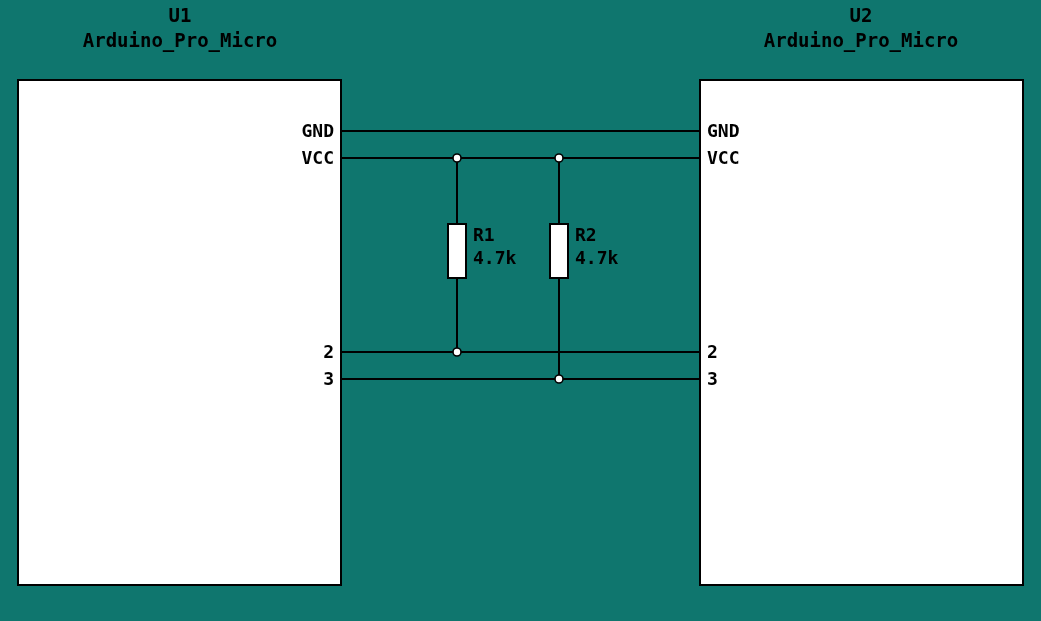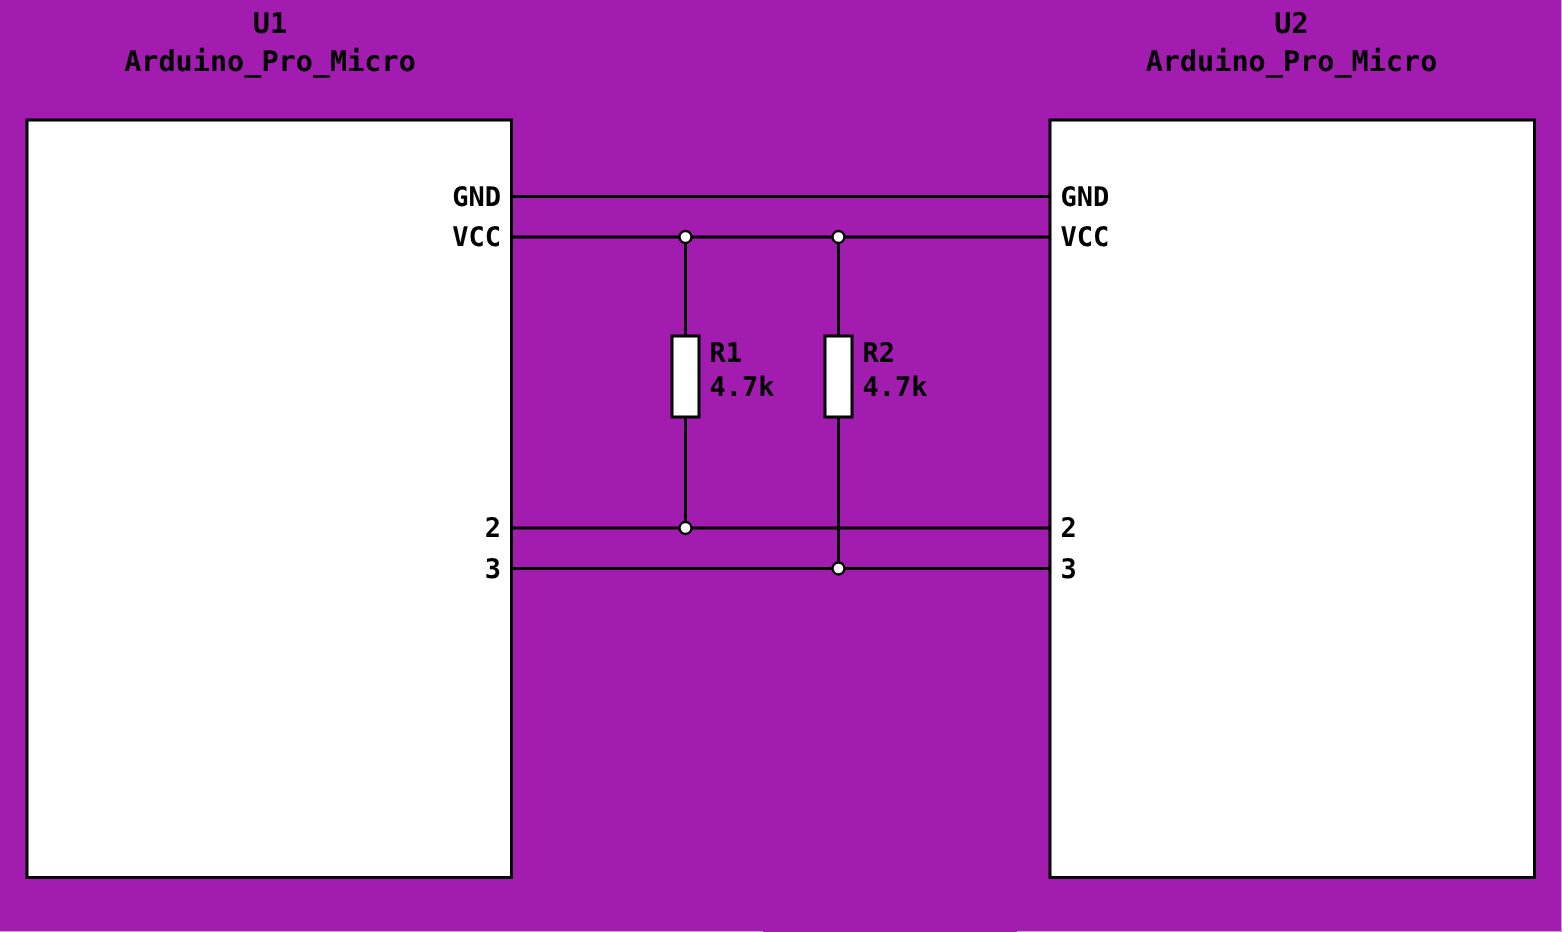--- a/index.html
+++ b/index.html
@@ -4,21 +4,21 @@
 <style>
   html, body {
     margin: 0;
     padding: 0;
     background: #ffffff;
   }
   .canvas {
     position: relative;
     width: 1041px;
     height: 621px;
-    background: #a21caf;
+    background: #0f766e;
     overflow: hidden;
   }
   svg text {
     font-family: "DejaVu Sans Mono", "Liberation Mono", monospace;
     font-weight: bold;
     fill: #000000;
   }
   .t-header { font-size: 19px; }
   .t-pin    { font-size: 18px; }
   .t-rlabel { font-size: 18px; }

